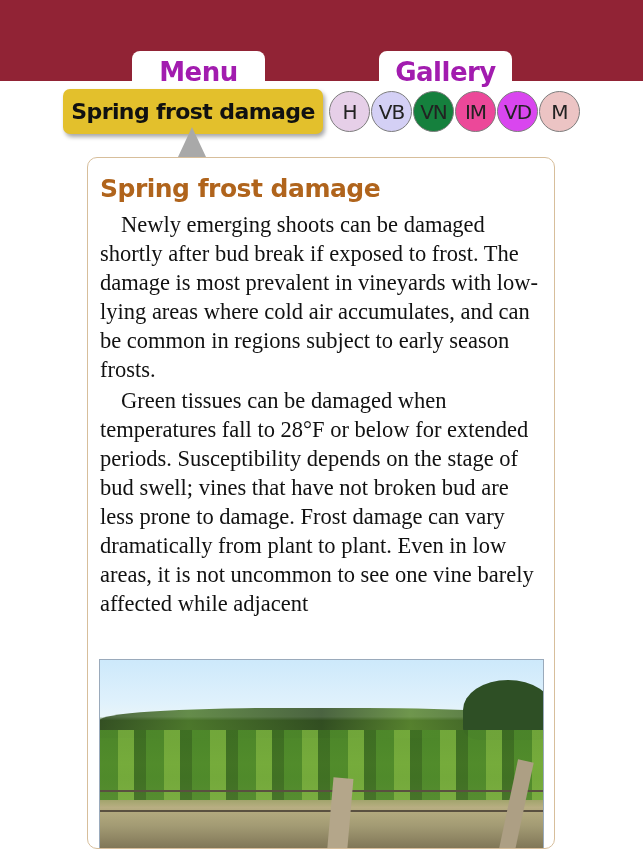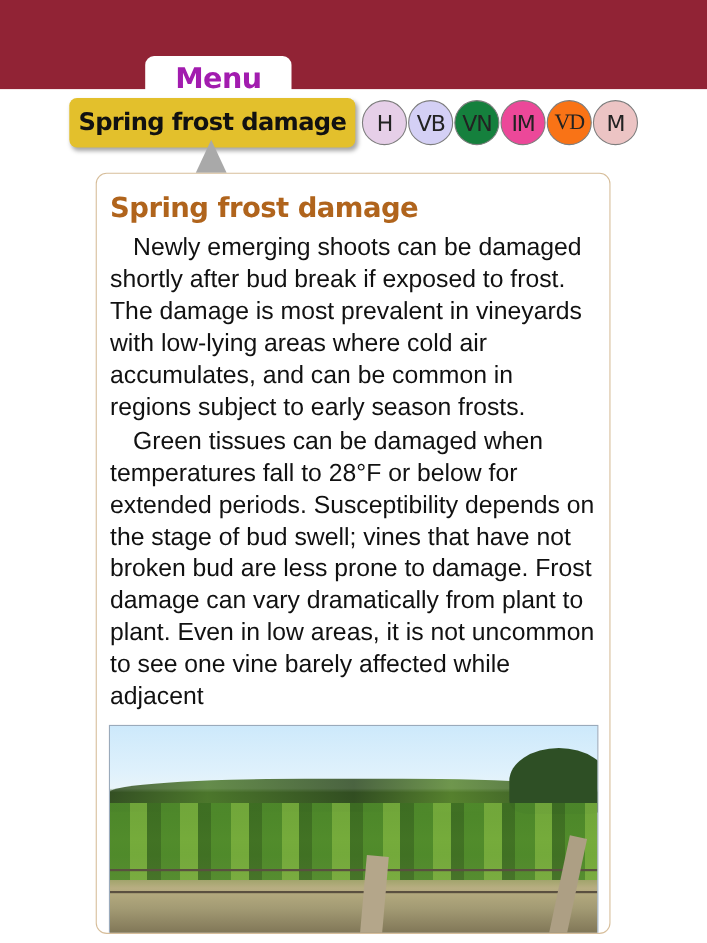--- a/index.html
+++ b/index.html
@@ -49,21 +49,21 @@
       border: 1px solid #d7be9b; border-radius: 10px; background: #fff;
       overflow: hidden;
     }
     .card-title {
       position: absolute; left: 12px; top: 16px;
       font-family: "DejaVu Sans", sans-serif; font-weight: bold; font-size: 25px;
       color: #b0641c; letter-spacing: -0.5px;
     }
     .card-body {
       position: absolute; left: 12px; top: 52px; width: 445px;
-      font-family: Liberation Sans, sans-serif; font-size: 22.5px; line-height: 29px;
+      font-family: Liberation Serif, serif; font-size: 22.5px; line-height: 29px;
       color: #111;
     }
     .card-body p { text-indent: 21px; margin-bottom: 2px; }
 
     .photo {
       position: absolute; left: 11px; top: 501px; width: 445px; height: 191px;
       border: 1px solid #9aaabb;
       background: linear-gradient(to bottom,
         #cde9fb 0%, #dff1fc 22%, #e8f4f9 30%, #3c5e27 32%, #4f7a2a 45%,
         #6f9c35 55%, #5e8a2e 62%, #8a9a55 70%, #b8ae82 78%, #a29a73 88%, #7f7556 100%);
@@ -93,31 +93,32 @@
     }
     .photo .wire {
       position: absolute; left: 0; right: 0; height: 2px; background: #5a5040;
     }
   </style>
 </head>
 <body>
 
 <div class="topbar">
   <div class="nav-btn menu">Menu</div>
+  <div class="nav-btn gallery">Gallery</div>
 </div>
 
 <div class="topic-pill">Spring frost damage</div>
 <div class="pointer"></div>
 
 <div class="circles">
   <div class="circle" style="background: rgb(230, 207, 232);">H</div>
   <div class="circle" style="background: rgb(212, 208, 245); text-align: right;">VB</div>
   <div class="circle" style="background: #15803d;">VN</div>
   <div class="circle" style="background: #ec4899;">IM</div>
-  <div class="circle" style="background: #f97316; font-family: Liberation Serif, serif;">VD</div>
+  <div class="circle" style="background: #d946ef;">VD</div>
   <div class="circle" style="background: rgb(236, 196, 196);">M</div>
 </div>
 
 <div class="card">
   <div class="card-title">Spring frost damage</div>
   <div class="card-body">
     <p>Newly emerging shoots can be damaged shortly after bud break if exposed to frost. The damage is most prevalent in vineyards with low-lying areas where cold air accumulates, and can be common in regions subject to early season frosts.</p>
     <p>Green tissues can be damaged when temperatures fall to 28°F or below for extended periods. Susceptibility depends on the stage of bud swell; vines that have not broken bud are less prone to damage. Frost damage can vary dramatically from plant to plant. Even in low areas, it is not uncommon to see one vine barely affected while adjacent</p>
   </div>
   <div class="photo">

